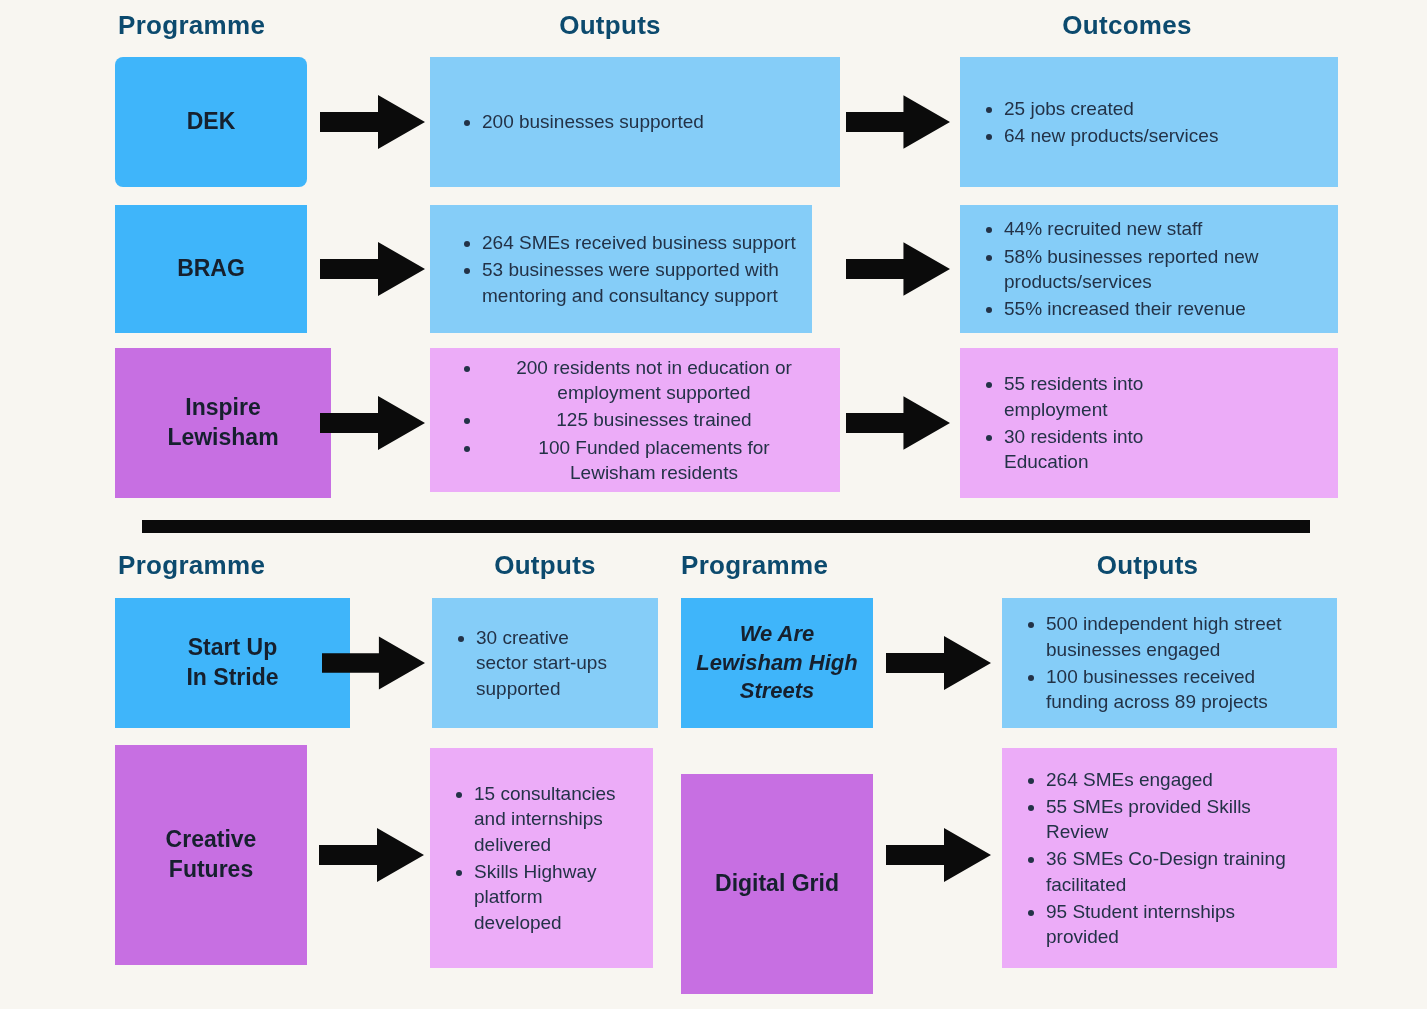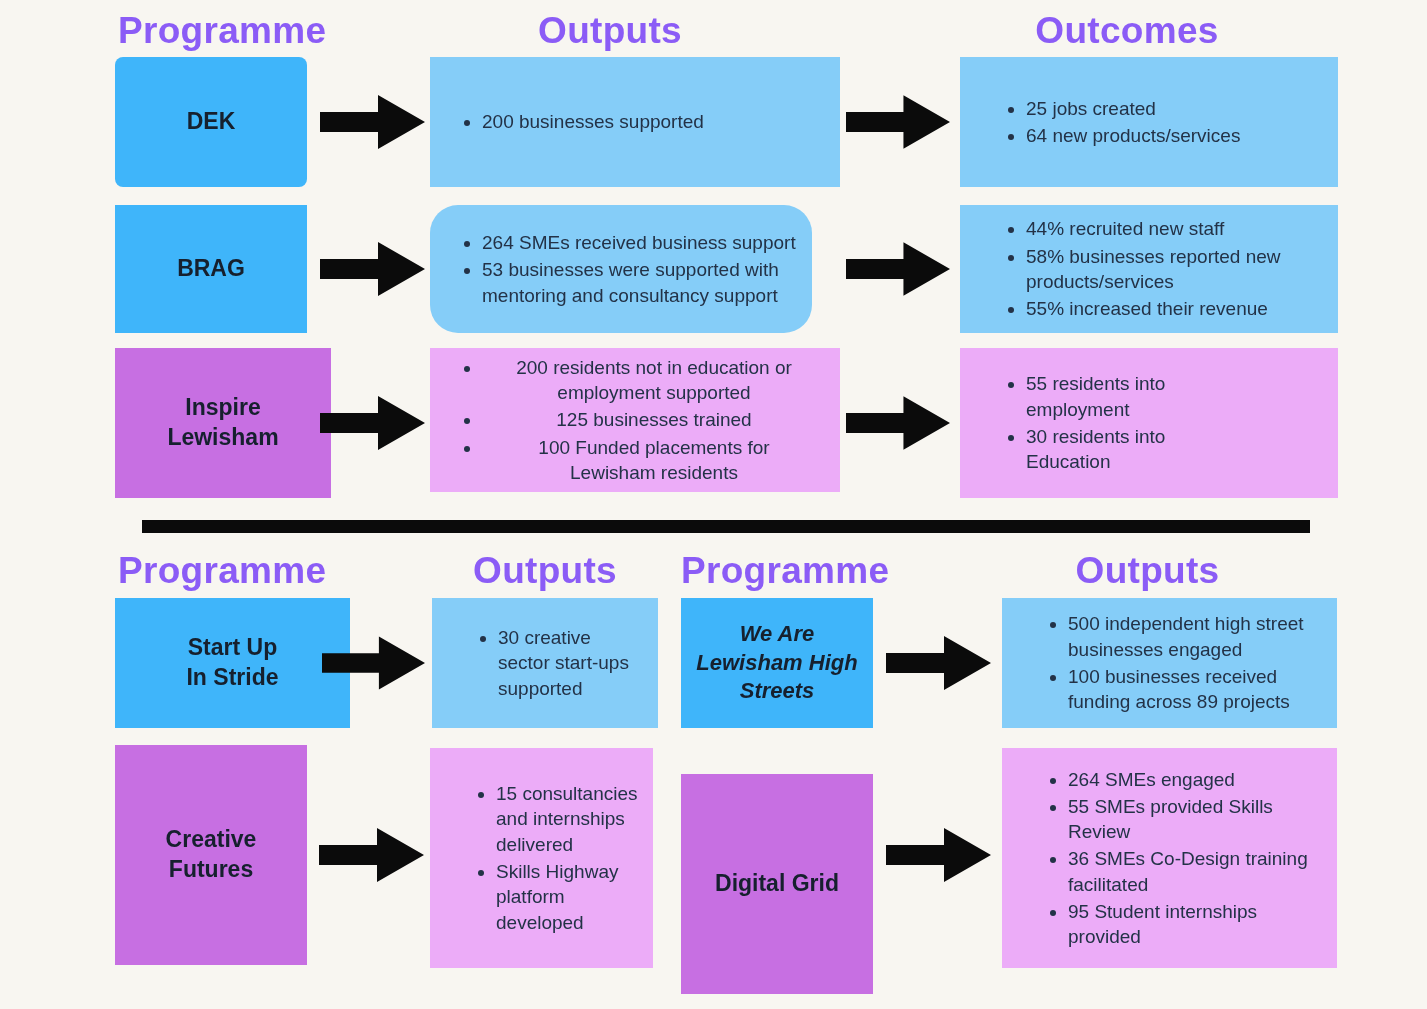--- a/index.html
+++ b/index.html
@@ -1,39 +1,39 @@
 <!DOCTYPE html>
 <html><head>
 <meta charset="utf-8">
 <style>
   html,body{margin:0;padding:0;background:#F8F6F1;}
   .canvas{
     position:relative;width:1427px;height:1009px;background:#F8F6F1;
     font-family:"Liberation Sans",sans-serif;overflow:hidden;
   }
   .hdr{
-    position:absolute;font-weight:700;font-size:37px;color:#8b5cf6;
+    position:absolute;font-weight:700;font-size:26px;color:#0c4a6e;
     letter-spacing:.3px;white-space:nowrap;
   }
   .hdr.center{text-align:center;white-space:normal;}
   .box{position:absolute;display:flex;align-items:center;}
   .bg-blue{background:#3FB5FA;}
   .bg-lblue{background:#85CDF8;}
   .bg-purple{background:#C76FE2;}
   .bg-lpurple{background:#ECACF8;}
   .prog{
     width:100%;font-weight:700;font-size:23px;line-height:1.3;color:#16202E;
     text-align:center;white-space:pre-line;padding:0 12px;box-sizing:border-box;
   }
   .bullets{
     width:100%;margin:0;padding:0 14px 0 52px;box-sizing:border-box;
     list-style:disc outside;color:#233247;font-size:19px;line-height:1.33;
     white-space:pre-line;
   }
-  .bullets.tight{padding-left:66px;}
+  .bullets.tight{padding-left:44px;}
   .bullets li{margin:2px 0;}
   .divider{position:absolute;background:#0B0B0B;}
   .arrow{position:absolute;}
   .arrow svg{display:block;width:100%;height:100%;}
   .arrow path{fill:#0B0B0B;}
 </style>
 </head>
 <body>
 
 <div class="canvas">
@@ -63,21 +63,21 @@
   </div>
 
   <div class="box bg-blue" style="left:115px;top:205px;width:192px;height:128px;align-items:center;">
     <div class="prog">BRAG</div>
   </div>
   <div class="arrow" style="left:320px;top:236px;width:105px;height:66px;">
     <svg viewBox="0 0 105 66">
         <path d="M0 23 H58 V6 L105 33 L58 60 V43 H0 Z"></path>
       </svg>
   </div>
-  <div class="box bg-lblue" style="left:430px;top:205px;width:382px;height:128px;border-radius:28px;">
+  <div class="box bg-lblue" style="left:430px;top:205px;width:382px;height:128px;">
     <ul class="bullets"><li>264 SMEs received business support</li><li>53 businesses were supported with
 mentoring and consultancy support</li></ul>
   </div>
   <div class="arrow" style="left:846px;top:236px;width:104px;height:66px;">
     <svg viewBox="0 0 105 66">
         <path d="M0 23 H58 V6 L105 33 L58 60 V43 H0 Z"></path>
       </svg>
   </div>
   <div class="box bg-lblue" style="left:960px;top:205px;width:378px;height:128px;">
     <ul class="bullets tight"><li>44% recruited new staff</li><li>58% businesses reported new

